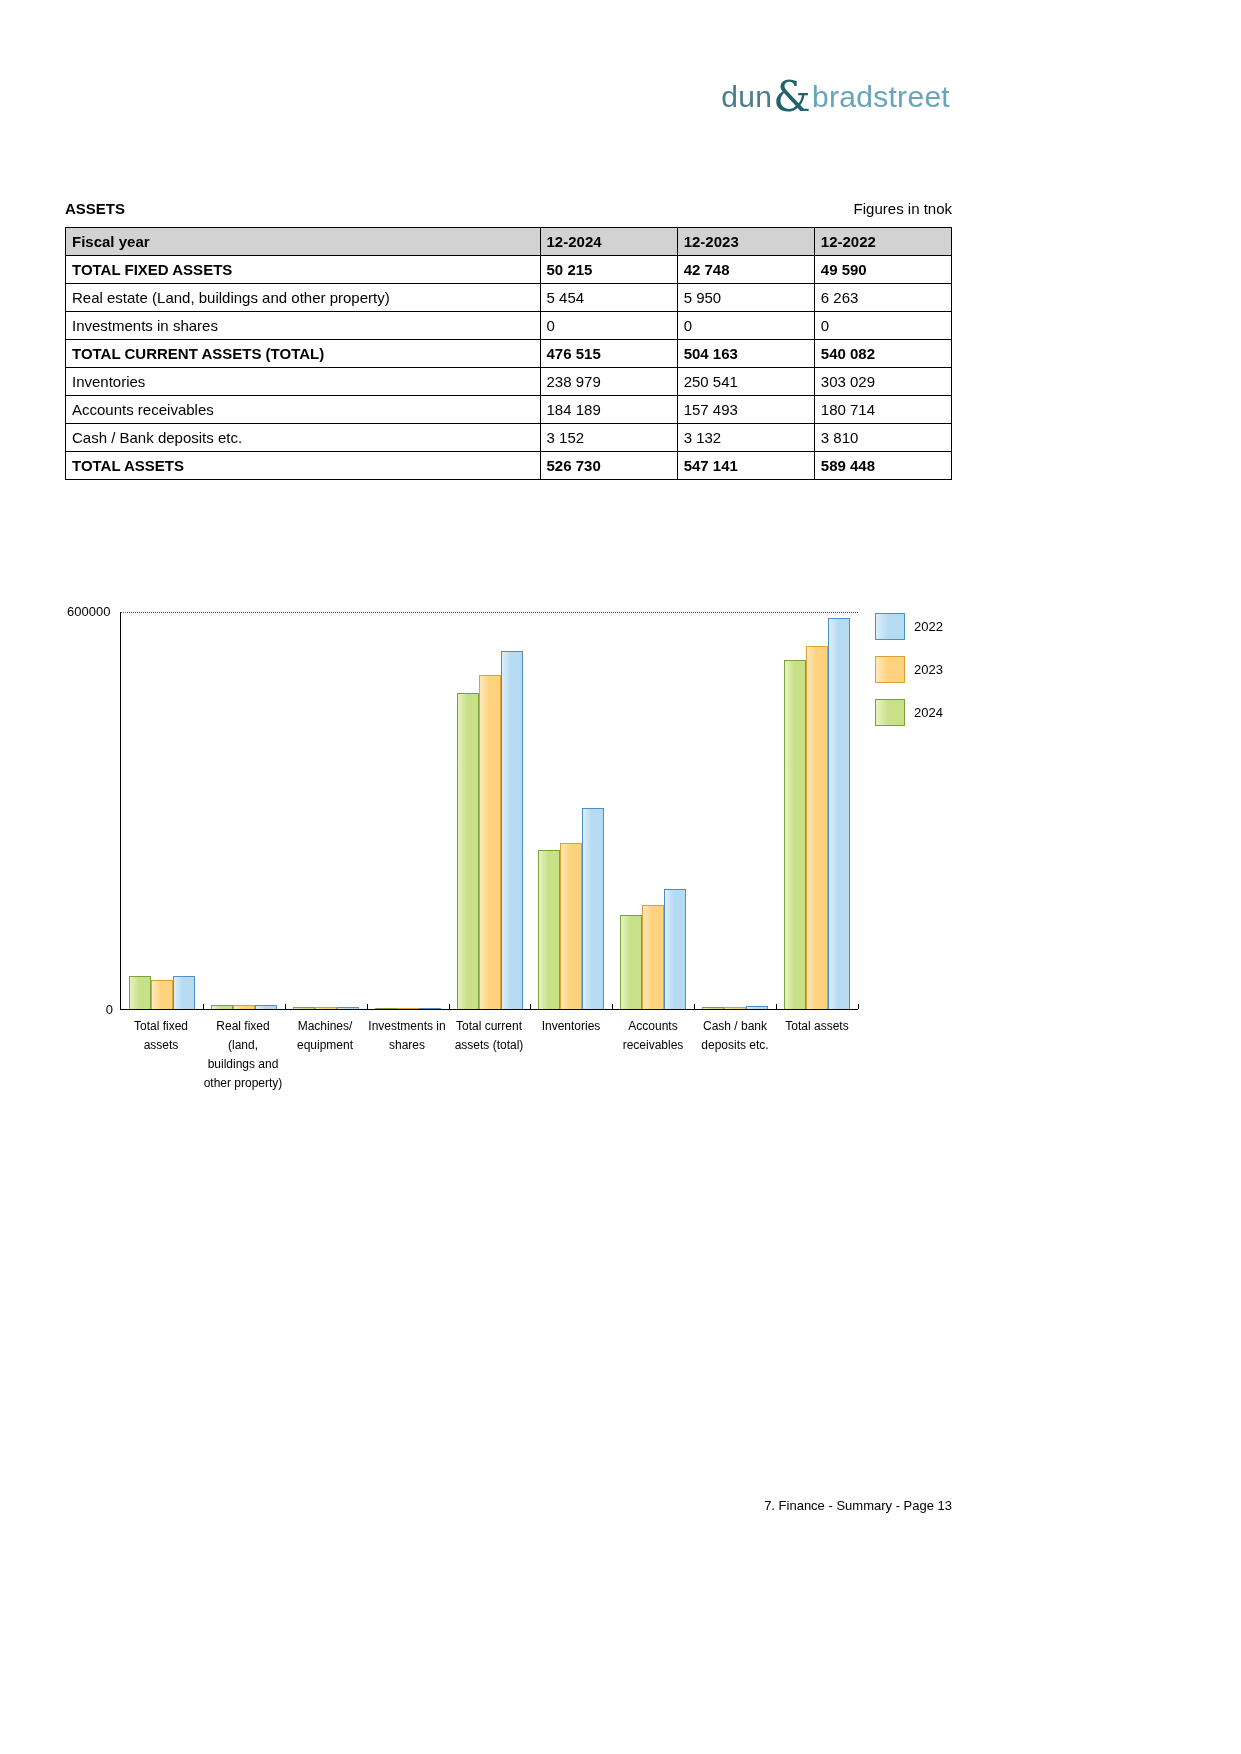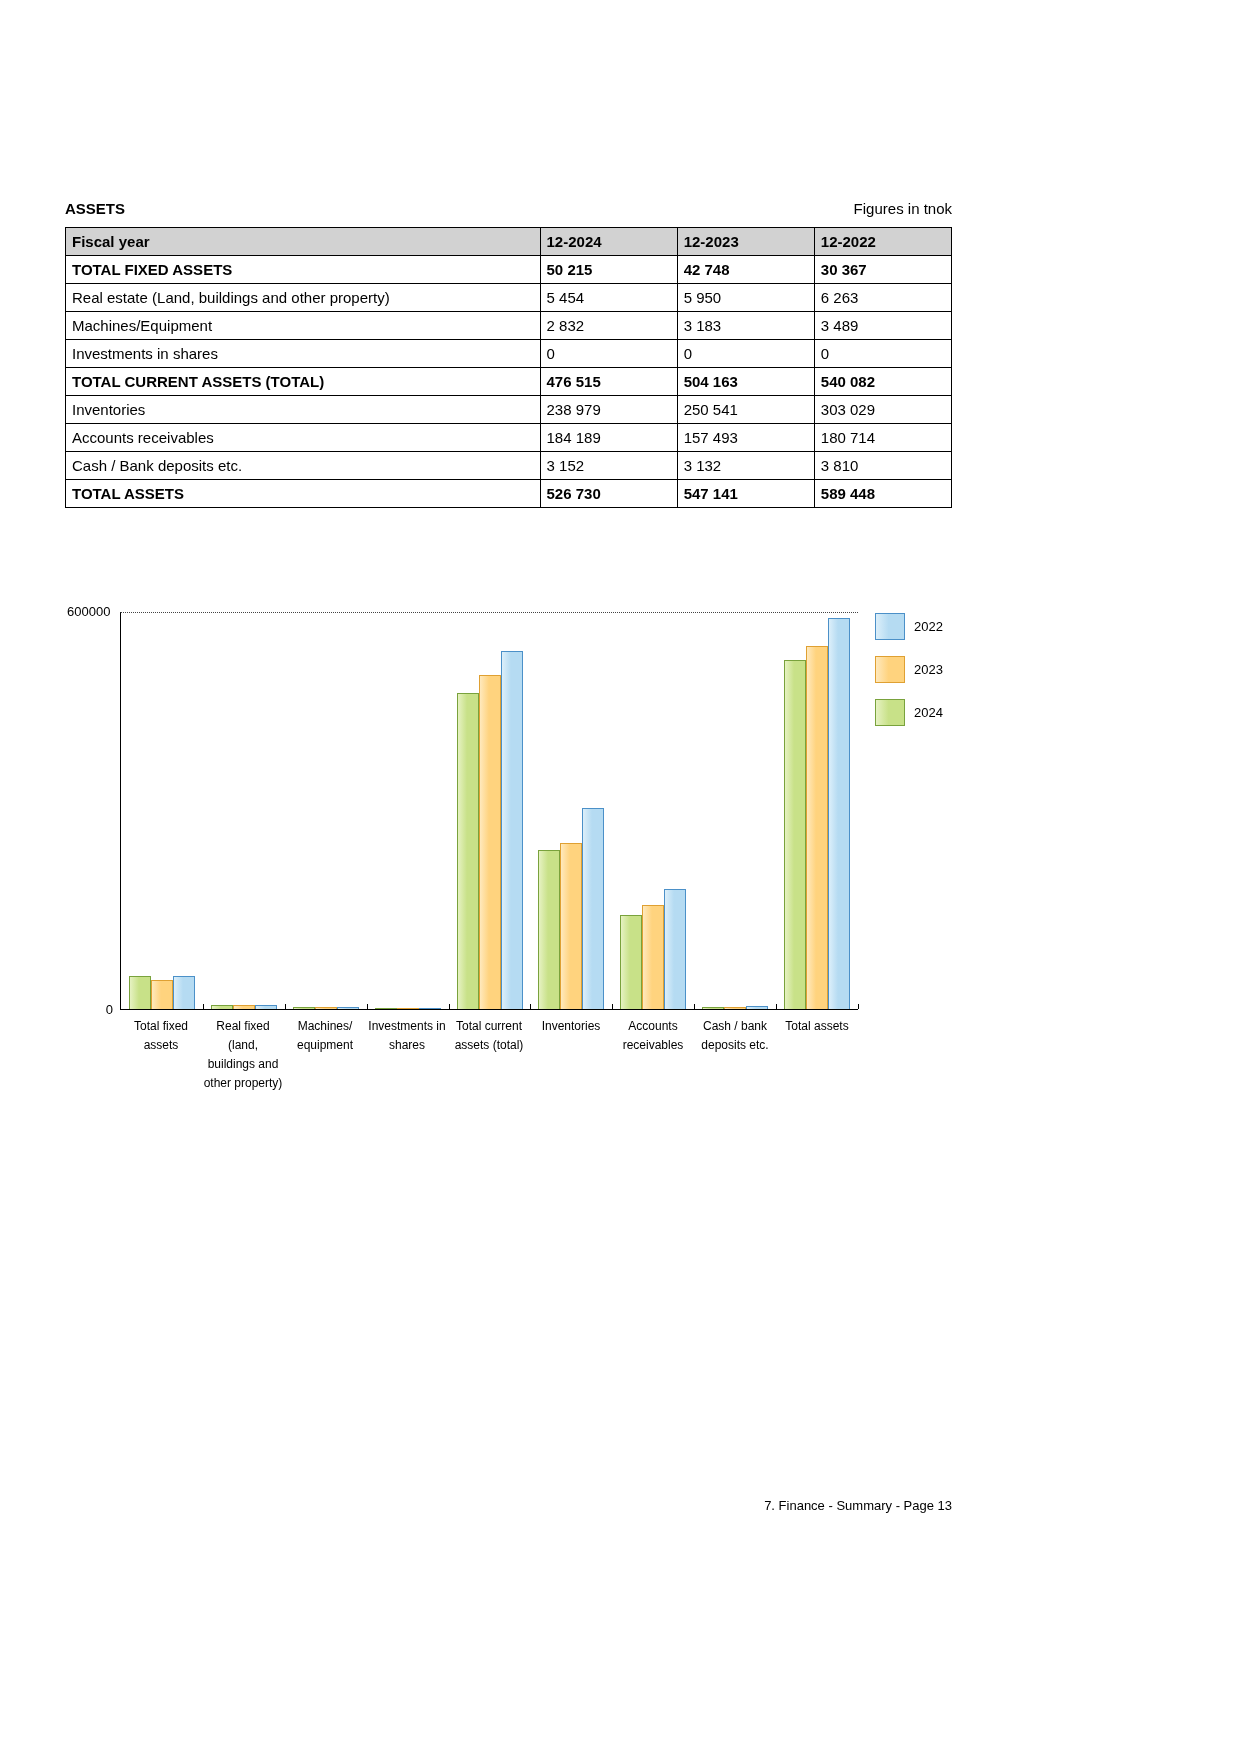--- a/index.html
+++ b/index.html
@@ -43,20 +43,23 @@
   .legend-label { font-size: 13px; }
 
   
   .footer { position: absolute; top: 1498px; right: 289px; font-size: 13px; }
 </style>
 </head>
 <body>
 
 <div class="page">
 
+  <div class="logo">
+    <span class="logo-dun">dun</span><span class="logo-amp">&amp;</span><span class="logo-bradstreet">bradstreet</span>
+  </div>
 
   <div class="header-row">
     <span class="title">ASSETS</span>
     <span class="figures-note">Figures in tnok</span>
   </div>
 
   <table class="assets-table">
     <colgroup>
         <col class="c-label">
         <col class="c-val">
@@ -67,33 +70,27 @@
       <tr class="head">
         <td>Fiscal year</td>
         <td class="num">12-2024</td>
         <td class="num">12-2023</td>
         <td class="num">12-2022</td>
       </tr>
       <tr class="bold-row">
         <td>TOTAL FIXED ASSETS</td>
         <td class="num">50 215</td>
         <td class="num">42 748</td>
-        <td class="num">30 367</td>
+        <td class="num">49 590</td>
       </tr>
       <tr>
         <td>Real estate (Land, buildings and other property)</td>
         <td class="num">5 454</td>
         <td class="num">5 950</td>
         <td class="num">6 263</td>
-      </tr>
-      <tr>
-        <td>Machines/Equipment</td>
-        <td class="num">2 832</td>
-        <td class="num">3 183</td>
-        <td class="num">3 489</td>
       </tr>
       <tr>
         <td>Investments in shares</td>
         <td class="num">0</td>
         <td class="num">0</td>
         <td class="num">0</td>
       </tr>
       <tr class="bold-row">
         <td>TOTAL CURRENT ASSETS (TOTAL)</td>
         <td class="num">476 515</td>

